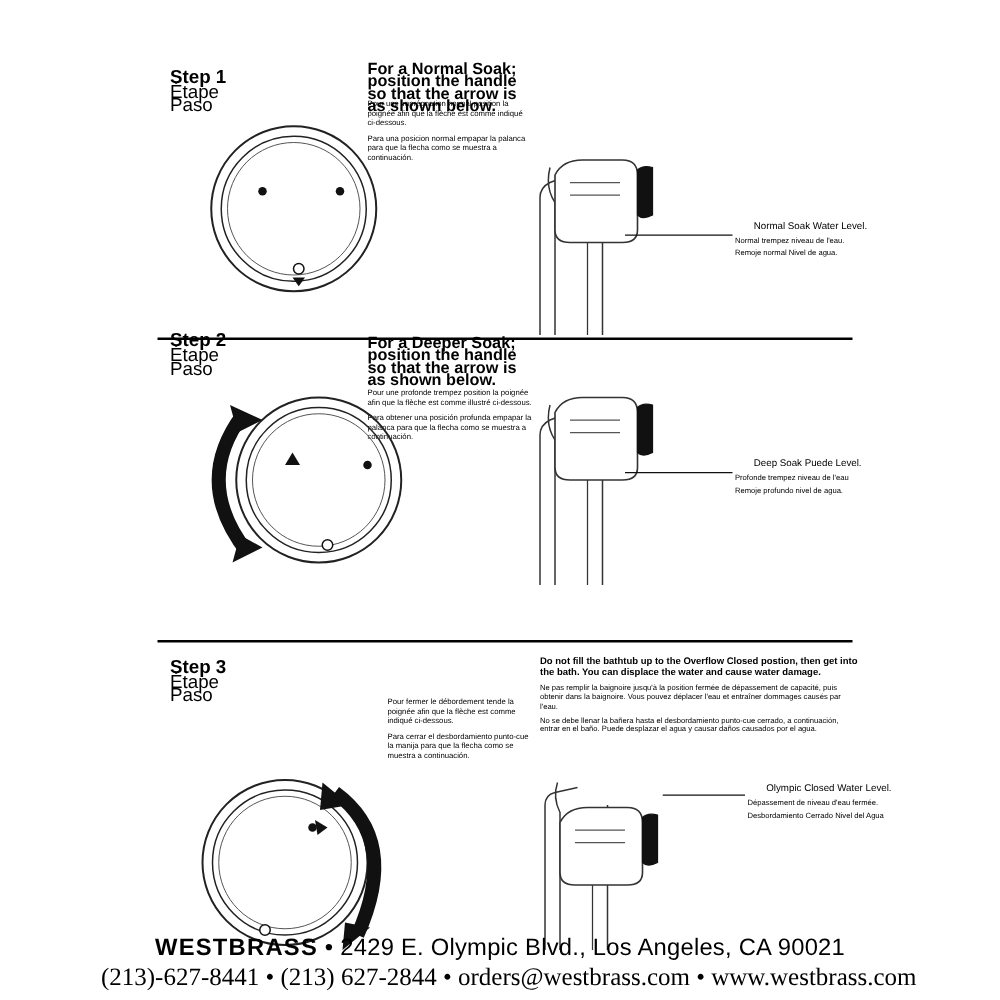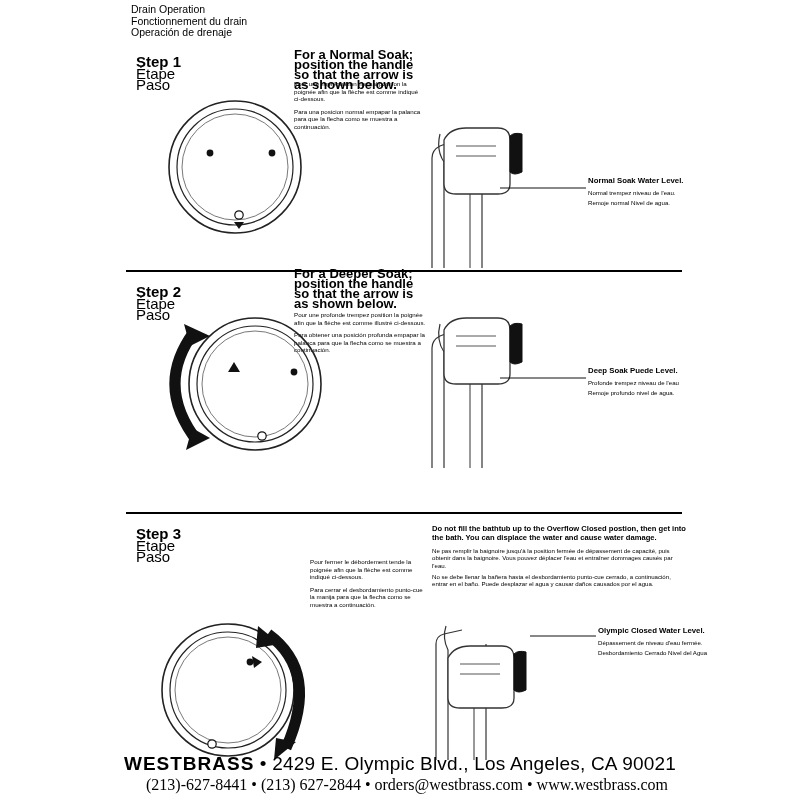--- a/index.html
+++ b/index.html
@@ -15,46 +15,41 @@
 
   
   .step-label{position:absolute;font-size:15px;line-height:11.5px;font-weight:bold;}
   .step-label .sub{font-weight:normal;}
 
   .callout-en{position:absolute;font-size:13px;line-height:10px;font-weight:bold;width:135px;}
   .callout-fr{position:absolute;font-size:6.2px;line-height:7.6px;width:132px;}
   .note-es{margin-top:5px;}
 
   .right-note{position:absolute;font-size:7.6px;line-height:9.4px;width:120px;}
-  .right-note .hd{font-weight:bold;font-size:7.8px;line-height:9.6px;}
+  .right-note .hd{font-weight:normal;font-size:7.8px;line-height:9.6px;margin-left:15px;}
   .right-note .sm{font-size:6.1px;line-height:7.4px;margin-top:3px;}
 
   .warn{position:absolute;width:255px;font-size:7.4px;line-height:9.2px;}
   .warn .hd{font-weight:bold;font-size:7.6px;line-height:9.4px;}
   .warn .sm{font-size:6.1px;line-height:7.4px;margin-top:4px;}
 
   
   .footer{position:absolute;left:0;right:0;bottom:6px;text-align:center;}
   .footer .l1{font-family:Liberation Sans, sans-serif;font-size:19px;letter-spacing:.2px;}
   .footer .l1 .brand{font-weight:bold;letter-spacing:1px;}
-  .footer .l2{font-family:"Liberation Serif",serif;font-size:16px;margin-top:1px;padding-left:14px;}
+  .footer .l2{font-family:"Liberation Serif",serif;font-size:20px;margin-top:1px;padding-left:14px;}
 
   svg{display:block;}
   .abs{position:absolute;}
 </style>
 </head>
 <body>
 
 <div class="page">
 
-  <div class="doc-title">
-    <div>Drain Operation</div>
-    <div>Fonctionnement du drain</div>
-    <div>Operación de drenaje</div>
-  </div>
 
   <div class="step-label" style="left:136px;top:56px;">
     <div>Step 1</div>
     <div class="sub">Étape</div>
     <div class="sub">Paso</div>
   </div>
 
   <div class="callout-en" style="left:294px;top:50px;">For a Normal Soak; position the handle so that the arrow is as shown below.</div>
   <div class="callout-fr" style="left:294px;top:80px;">
     <div>Pour une imprégnation normal position la poignée afin que la flèche est comme indiqué ci-dessous.</div>
@@ -92,21 +87,21 @@
       </svg>
   </div>
   <div class="right-note" style="left:588px;top:176px;">
     <div class="hd">Normal Soak Water Level.</div>
     <div class="sm">Normal trempez niveau de l'eau.</div>
     <div class="sm">Remoje normal Nivel de agua.</div>
   </div>
 
   <div class="hr" style="left:126px;top:270px;width:556px;"></div>
 
-  <div class="step-label" style="left:136px;top:286px;">
+  <div class="step-label" style="left:136px;top:267px;">
     <div>Step 2</div>
     <div class="sub">Étape</div>
     <div class="sub">Paso</div>
   </div>
 
   <div class="callout-en" style="left:294px;top:269px;">For a Deeper Soak; position the handle so that the arrow is as shown below.</div>
   <div class="callout-fr" style="left:294px;top:311px;">
     <div>Pour une profonde trempez position la poignée afin que la flèche est comme illustré ci-dessous.</div>
     <div class="note-es">Para obtener una posición profunda empapar la palanca para que la flecha como se muestra a continuación.</div>
   </div>

